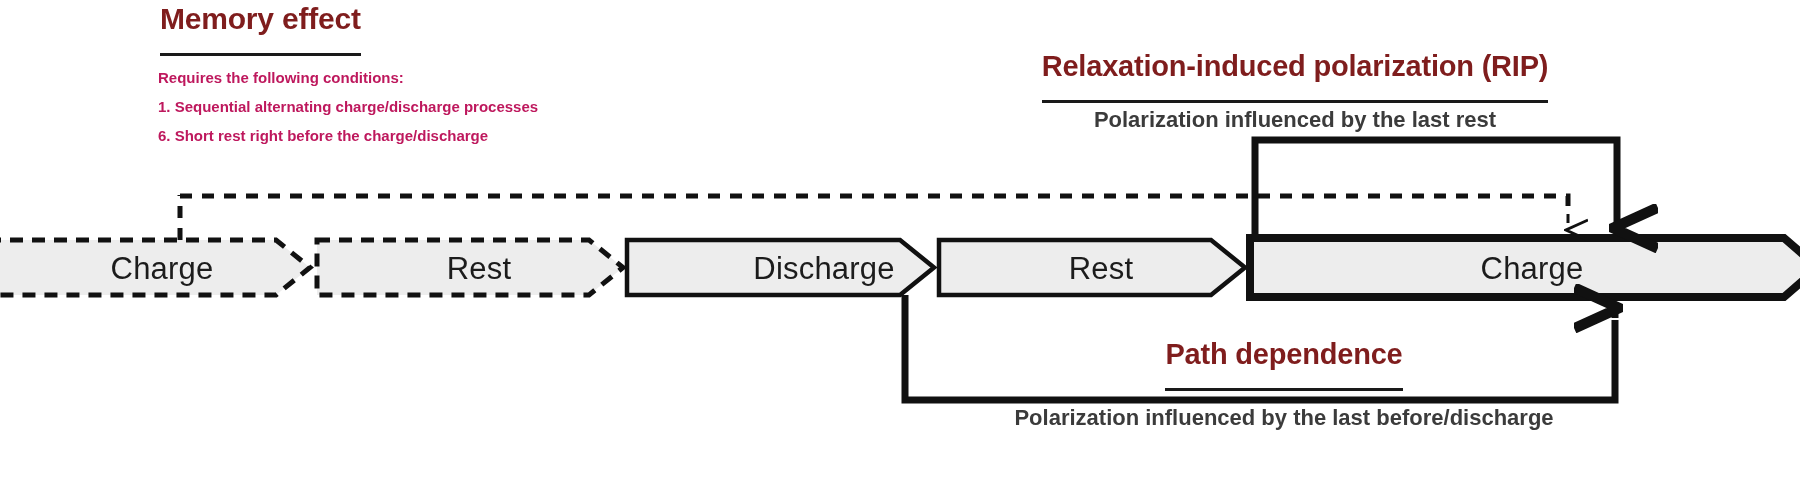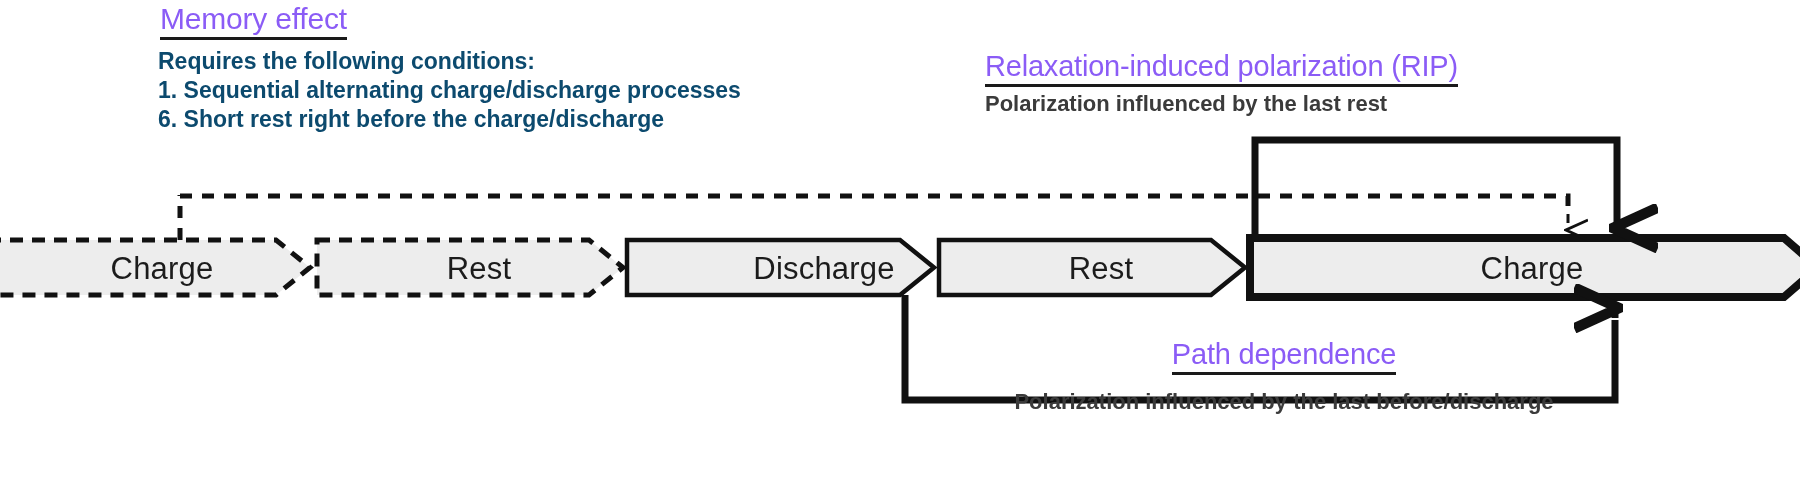--- a/index.html
+++ b/index.html
@@ -24,50 +24,50 @@
     top: 0;
     width: 1800px;
     height: 491px;
     pointer-events: none;
   }
 
   
   .txt-block { position: absolute; }
 
   .heading {
-    font-weight: normal;
-    color: #8b5cf6;
+    font-weight: bold;
+    color: #7f1d1d;
     display: inline-block;
     border-bottom: 3px solid #1a1a1a;
-    padding-bottom: 1px;
+    padding-bottom: 17px;
     white-space: nowrap;
   }
   .heading.h-left { font-size: 30px; letter-spacing: -0.2px; }
   .heading.h-rip  { font-size: 29px; letter-spacing: -0.2px; }
   .heading.h-path { font-size: 29px; letter-spacing: -0.2px; }
 
   .body-line {
-    font-size: 23px;
-    color: #0c4a6e;
+    font-size: 15px;
+    color: #be185d;
     line-height: 29px;
     white-space: nowrap;
     font-weight: 600;
   }
   .sub-line {
     font-size: 22px;
     color: #3b3b3b;
     white-space: nowrap;
     font-weight: 600;
   }
 
   #memory-block { left: 158px; top: 2px; }
   #memory-block .heading { margin-left: 2px; }
   #memory-list { margin-top: 7px; }
 
-  #rip-block { left: 985px; top: 50px; width: 620px; text-align: left; }
+  #rip-block { left: 985px; top: 50px; width: 620px; text-align: center; }
   #rip-block .sub-line { margin-top: 4px; display: block; }
 
   #path-block { left: 960px; top: 338px; width: 560px; text-align: center; margin-left: 44px; }
   #path-block .sub-line { margin-top: 14px; display: block; }
 
   
   .chev-label {
     position: absolute;
     font-size: 31px;
     color: #1c1c1c;

